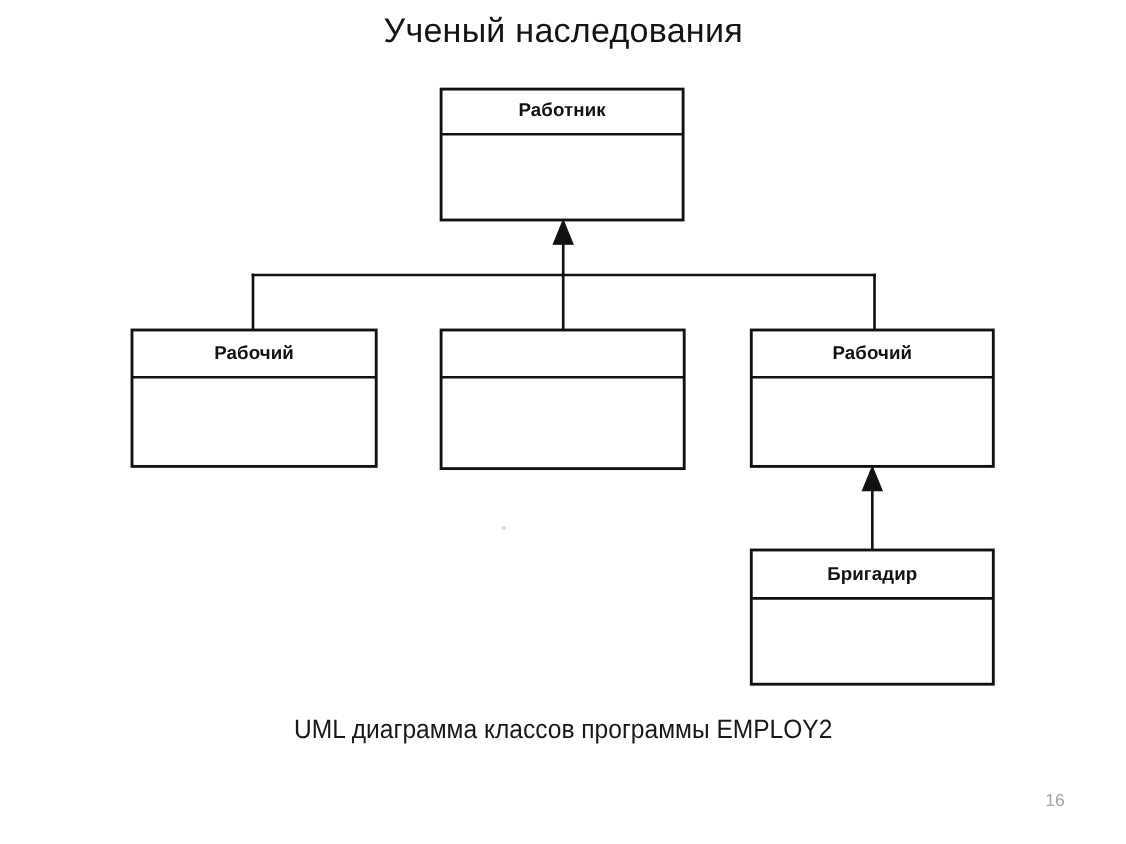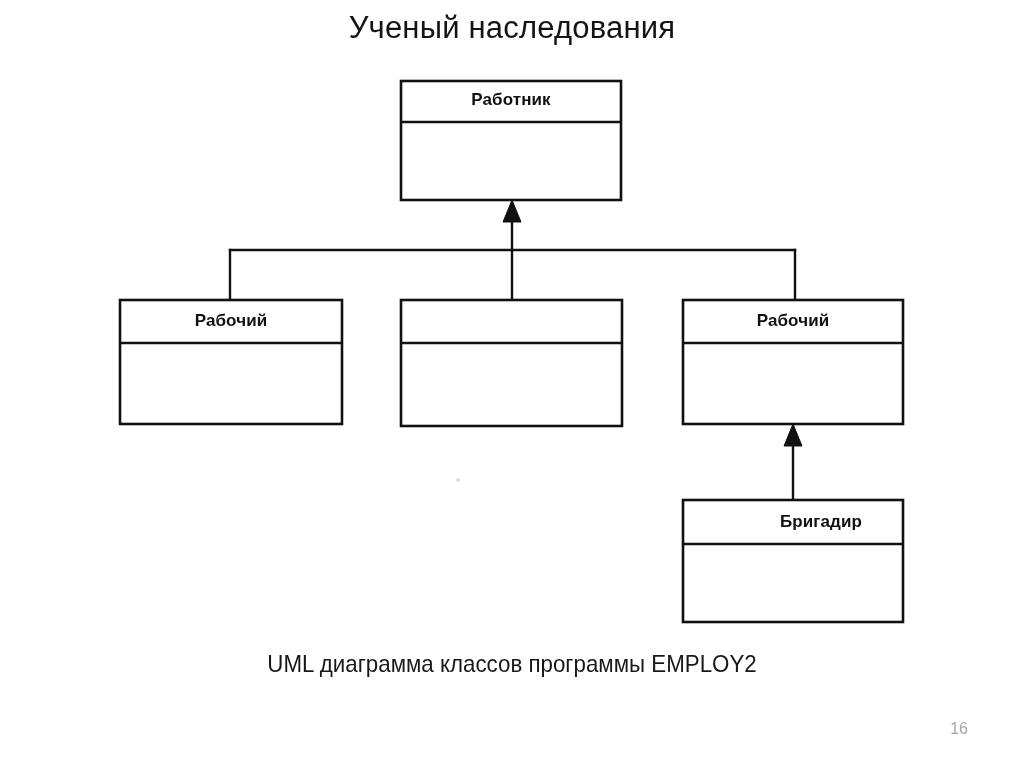--- a/index.html
+++ b/index.html
@@ -62,21 +62,21 @@
     font-weight: 700;
     color: #111111;
     white-space: nowrap;
     letter-spacing: 0.1px;
   }
 
   #label-rabotnik { left: 401px; top: 90px;  width: 220px; }
   #label-menedzher{ left: 120px; top: 311px; width: 222px; }
   #label-uchenyy  { left: 401px; top: 311px; width: 221px; }
   #label-rabochiy { left: 683px; top: 311px; width: 220px; }
-  #label-brigadir { left: 683px; top: 512px; width: 220px; padding-left: 28px; }
+  #label-brigadir { left: 683px; top: 512px; width: 220px; }
 
   
   #caption {
     position: absolute;
     left: 0;
     top: 650px;
     width: 1024px;
     text-align: center;
     font-family: "Liberation Sans Narrow", "Liberation Sans", sans-serif;
     font-size: 24px;

